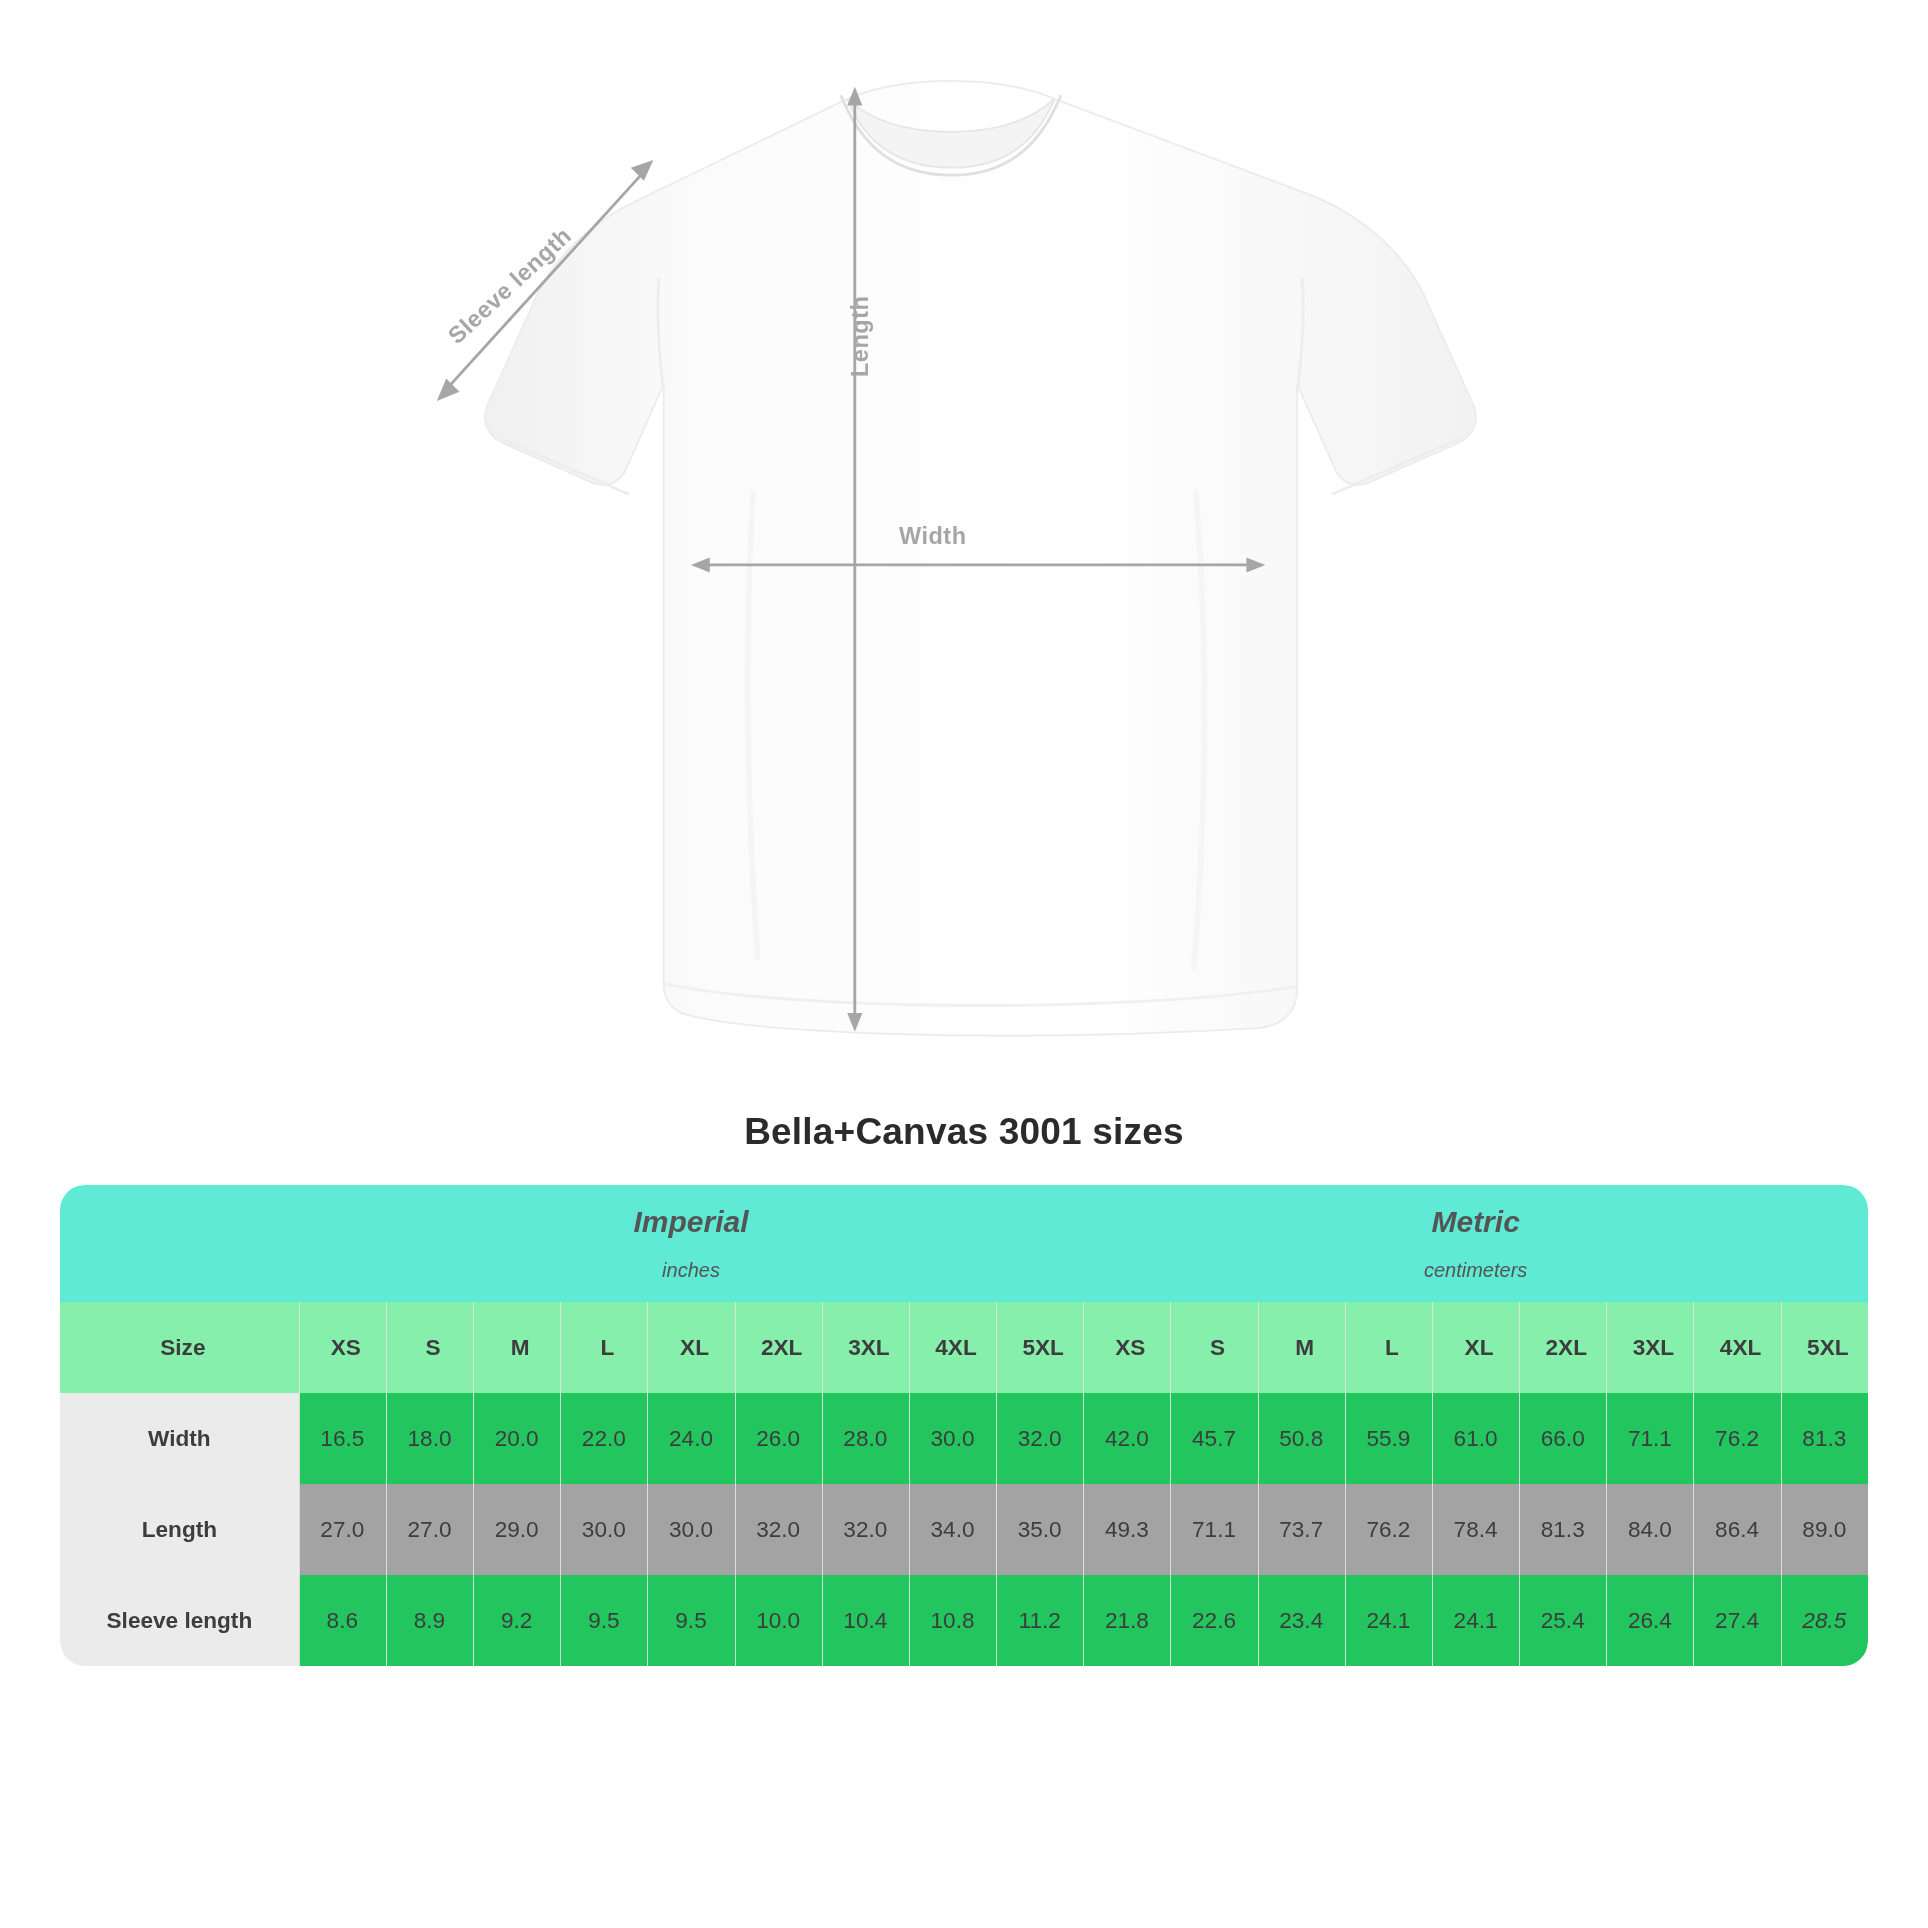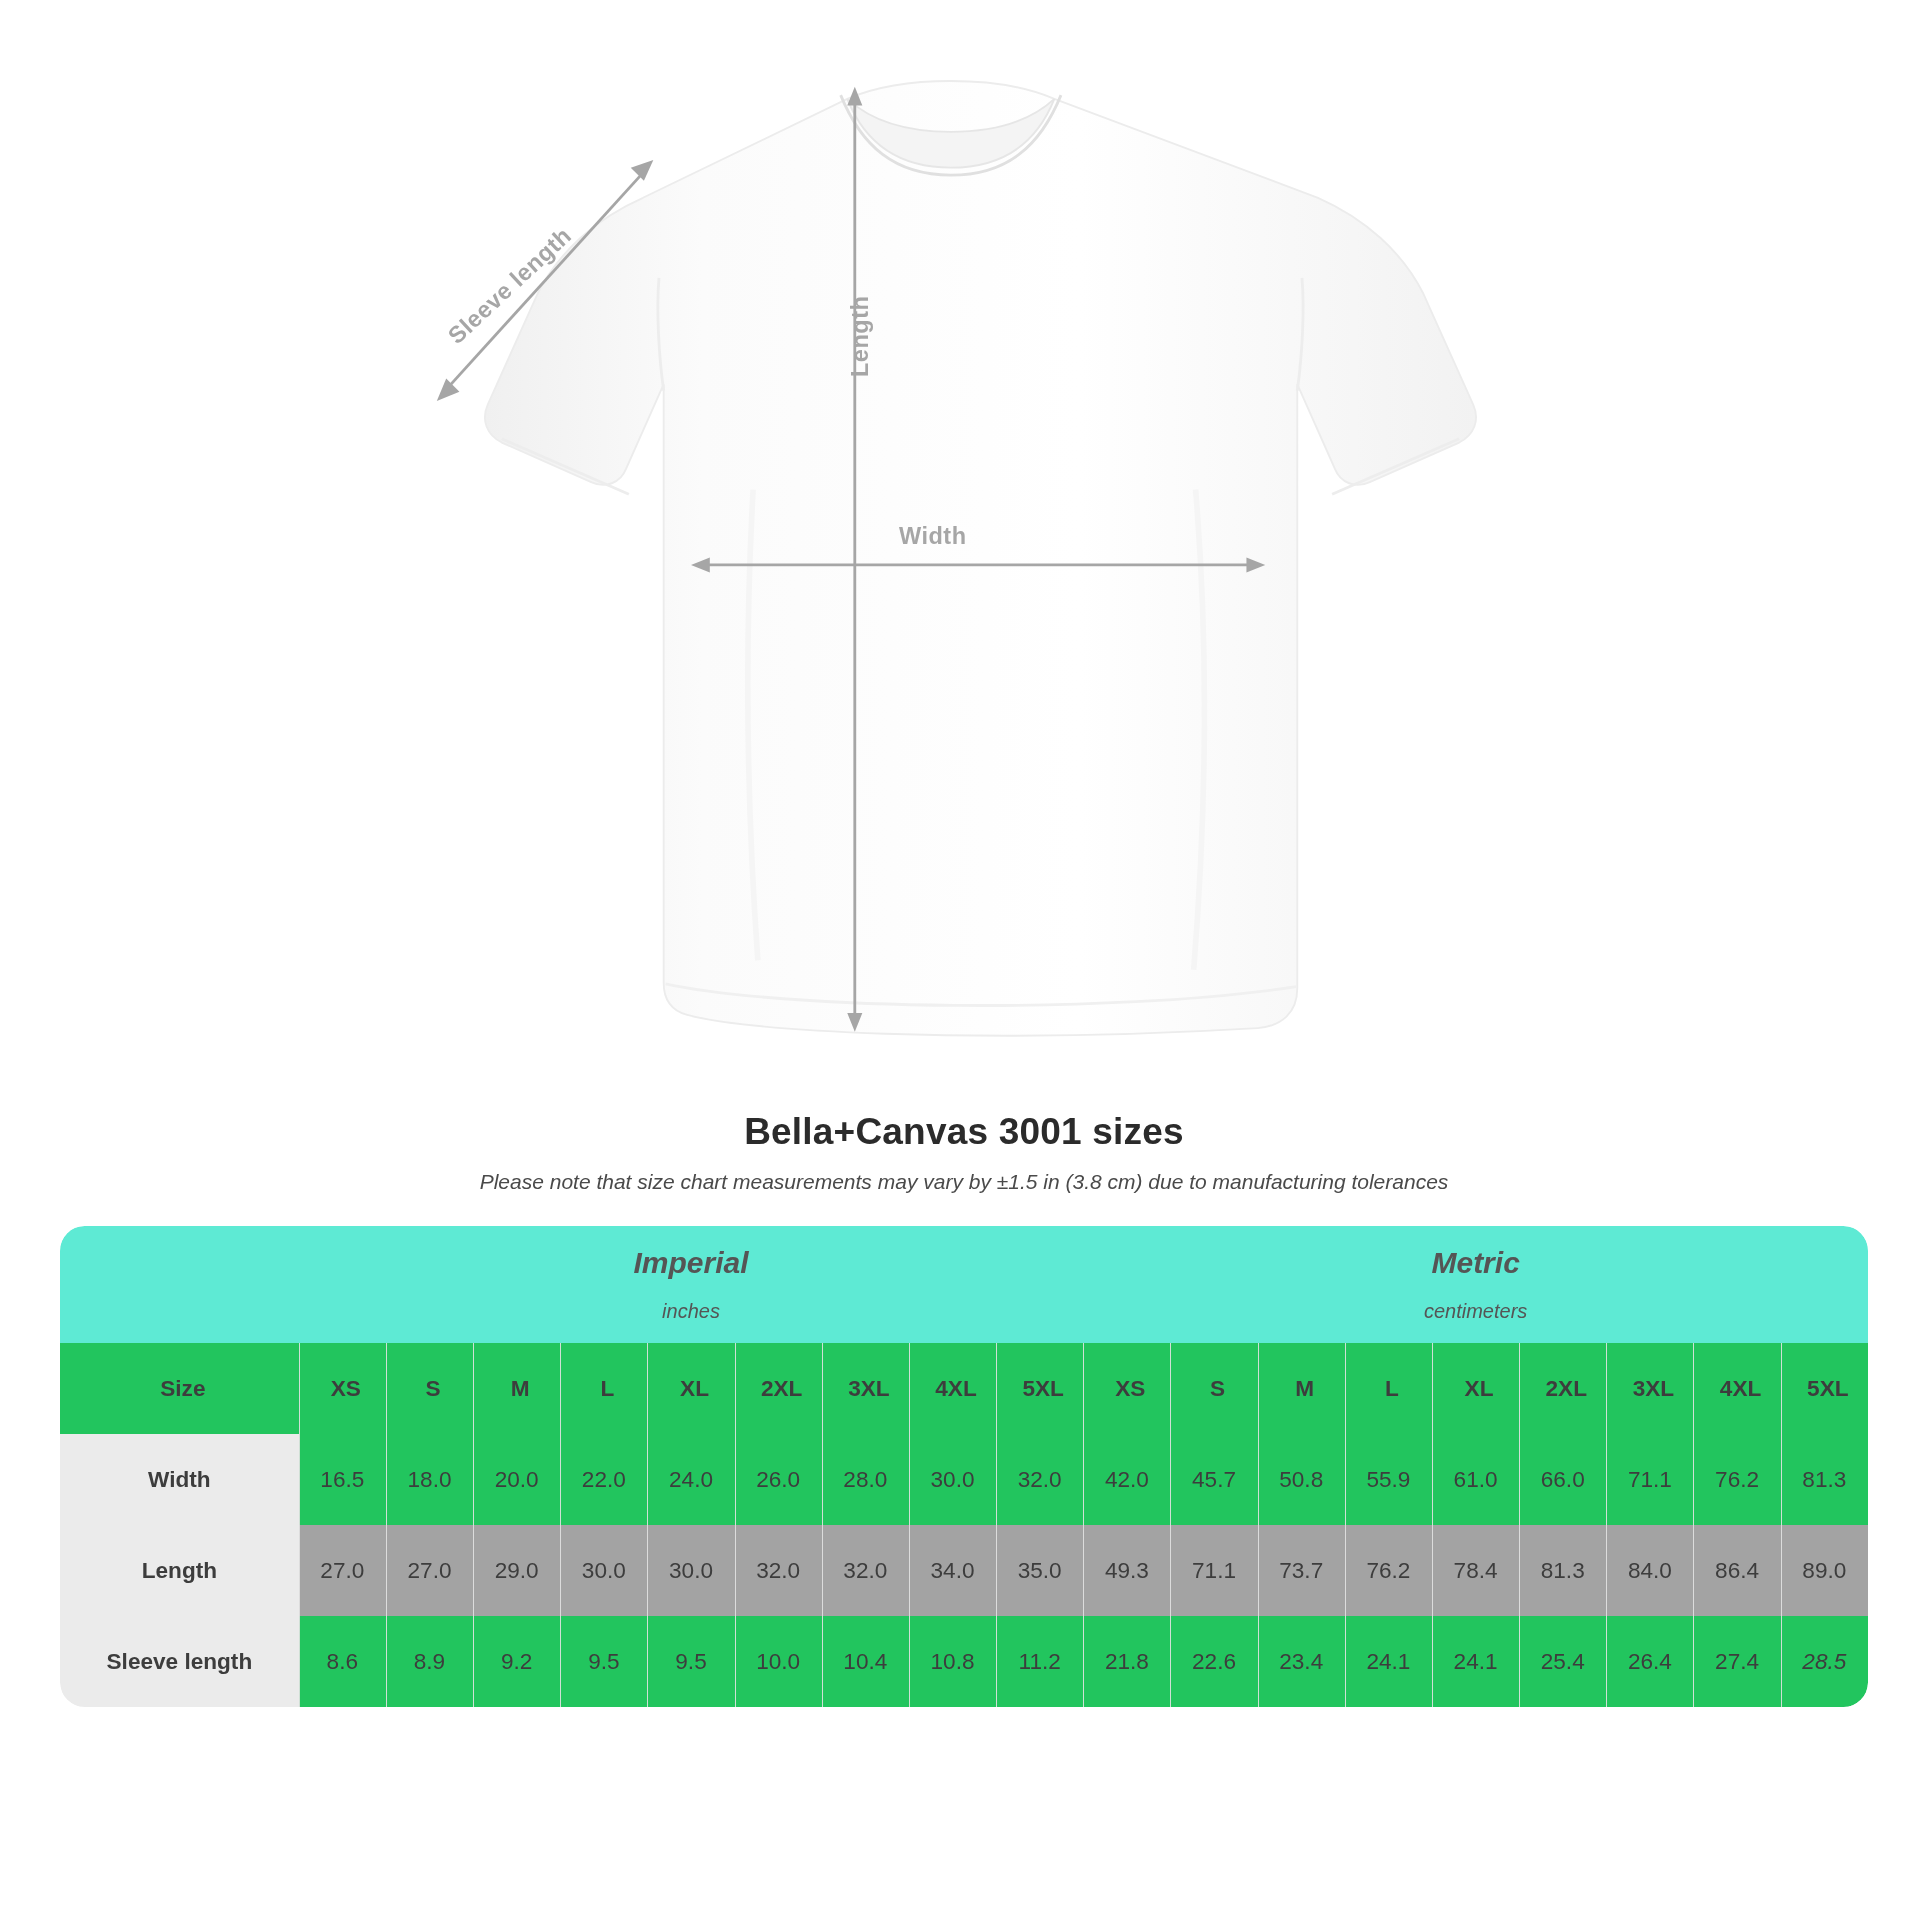--- a/index.html
+++ b/index.html
@@ -112,21 +112,21 @@
     color: #555555;
     margin-top: 20px;
   }
   .row-label {
     font-weight: bold;
     color: #3d3d3d;
     font-size: 23.5px;
     background: #ebebeb;
   }
   .size-row td {
-    background: #22c55e;
+    background: #86efac;
     height: 89px;
     font-weight: bold;
     font-size: 23.5px;
     color: #3d3d3d;
     padding-left: 8px;
   }
   .data-row td {
     height: 89px;
     background: #22c55e;
   }
@@ -223,21 +223,20 @@
       </g>
     </svg>
 
     <div class="dim-label label-width">Width</div>
     <div class="dim-label label-length">Length</div>
     <div class="dim-label label-sleeve">Sleeve length</div>
   </div>
 
   <div class="title-block">
     <h1 class="chart-title">Bella+Canvas 3001 sizes</h1>
-    <div class="chart-note">Please note that size chart measurements may vary by ±1.5 in (3.8 cm) due to manufacturing tolerances</div>
   </div>
 
   <div class="table-wrap">
     <table class="size-table">
       <colgroup>
         <col style="width:13.2%">
         <col span="18" style="width:4.82%">
       </colgroup>
       <tbody>
 

